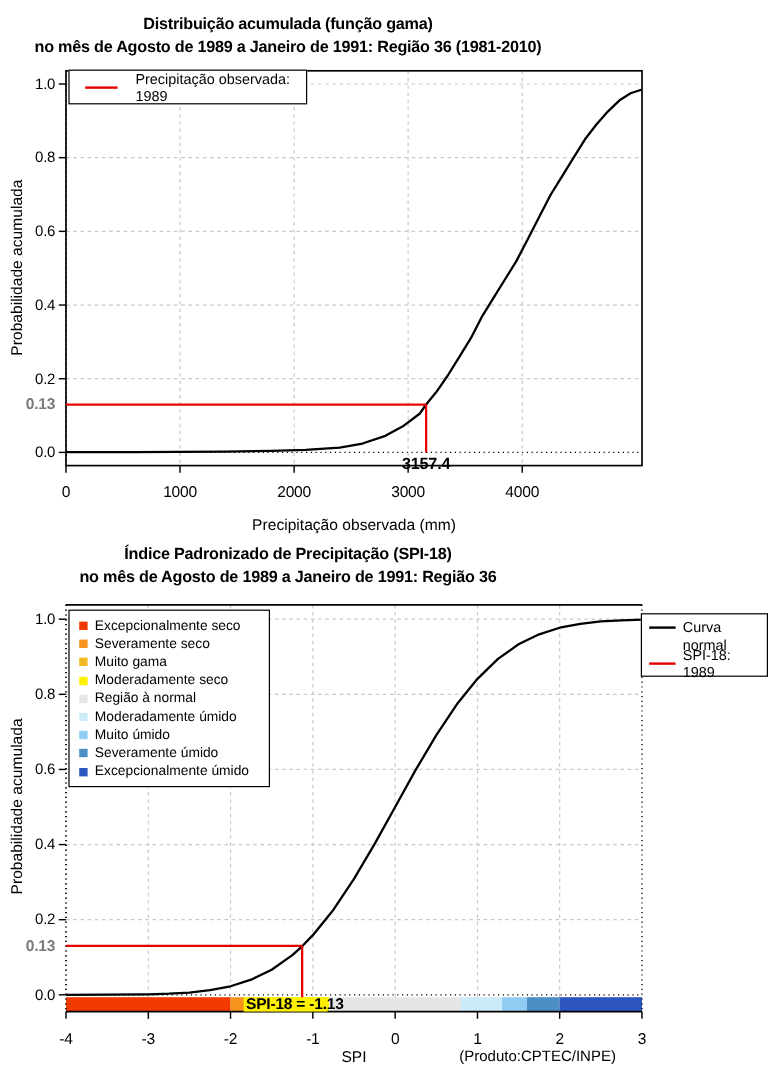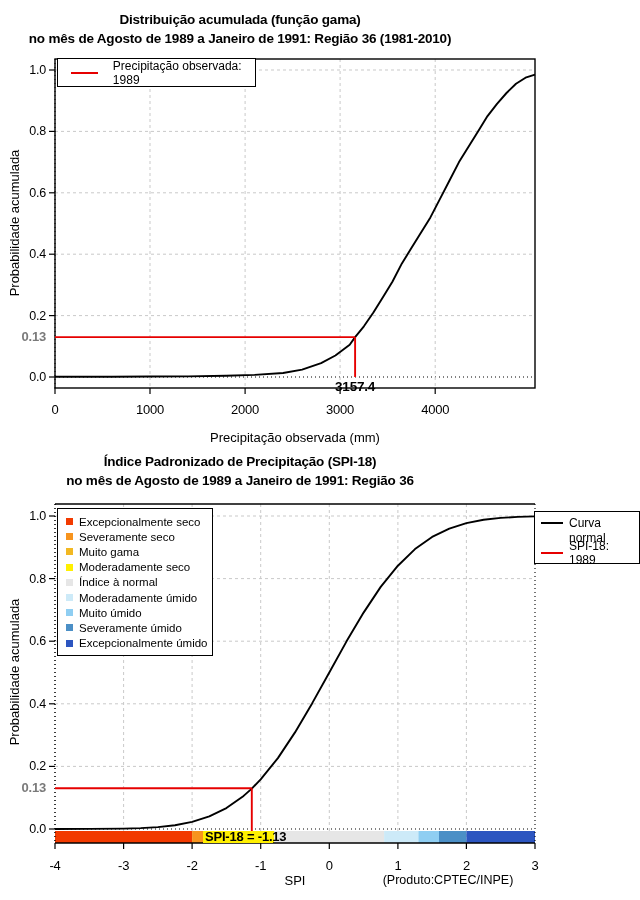--- a/index.html
+++ b/index.html
@@ -7,21 +7,21 @@
         font-family:"Liberation Sans",sans-serif;overflow:hidden;color:#000;}
   .abs{position:absolute;}
   .title{left:0;width:480px;text-align:center;font-weight:bold;
          font-size:13.5px;line-height:19px;letter-spacing:-0.2px;}
   .ylab{font-size:13px;white-space:nowrap;transform:translate(-50%,-50%) rotate(-90deg);}
   .xlab{left:0;width:590px;text-align:center;font-size:13px;}
   .legendbox{background:#fff;border:1px solid #000;box-sizing:border-box;}
   #legend-top{left:57px;top:58px;width:199px;height:29px;display:flex;
               align-items:center;gap:15px;padding-left:13px;font-size:12px;}
   #legend-top .sample{width:30px;height:0;border-top:2.5px solid #e60000;}
-  #legend-cat{left:57px;top:508px;width:156px;padding:5px 0 4px 8px;}
+  #legend-cat{left:57px;top:508px;width:168px;padding:5px 0 4px 8px;}
   #legend-cat .item{display:flex;align-items:center;gap:6px;height:15.2px;font-size:11.5px;}
   #legend-cat .sq{width:7px;height:7px;flex:0 0 7px;}
   #legend-lines{left:534px;top:511px;width:106px;padding:4px 0 3px 6px;font-size:12px;}
   #legend-lines .row{display:flex;align-items:center;height:14.8px;gap:6px;}
   #legend-lines .ls{width:22px;flex:0 0 22px;height:0;border-top:2.3px solid #000;}
   #legend-lines .ls.none{border-top:none;}
   svg text{font-family:"Liberation Sans",sans-serif;}
 </style>
 </head>
 <body>
@@ -164,21 +164,21 @@
       <div class="item">
         <span class="sq" style="background: rgb(242, 184, 34);"></span>
         <span>Muito gama</span>
       </div>
       <div class="item">
         <span class="sq" style="background: rgb(255, 240, 0);"></span>
         <span>Moderadamente seco</span>
       </div>
       <div class="item">
         <span class="sq" style="background: rgb(230, 230, 230);"></span>
-        <span>Índice à normal</span>
+        <span>Região à normal</span>
       </div>
       <div class="item">
         <span class="sq" style="background: rgb(205, 234, 248);"></span>
         <span>Moderadamente úmido</span>
       </div>
       <div class="item">
         <span class="sq" style="background: rgb(143, 206, 242);"></span>
         <span>Muito úmido</span>
       </div>
       <div class="item">

